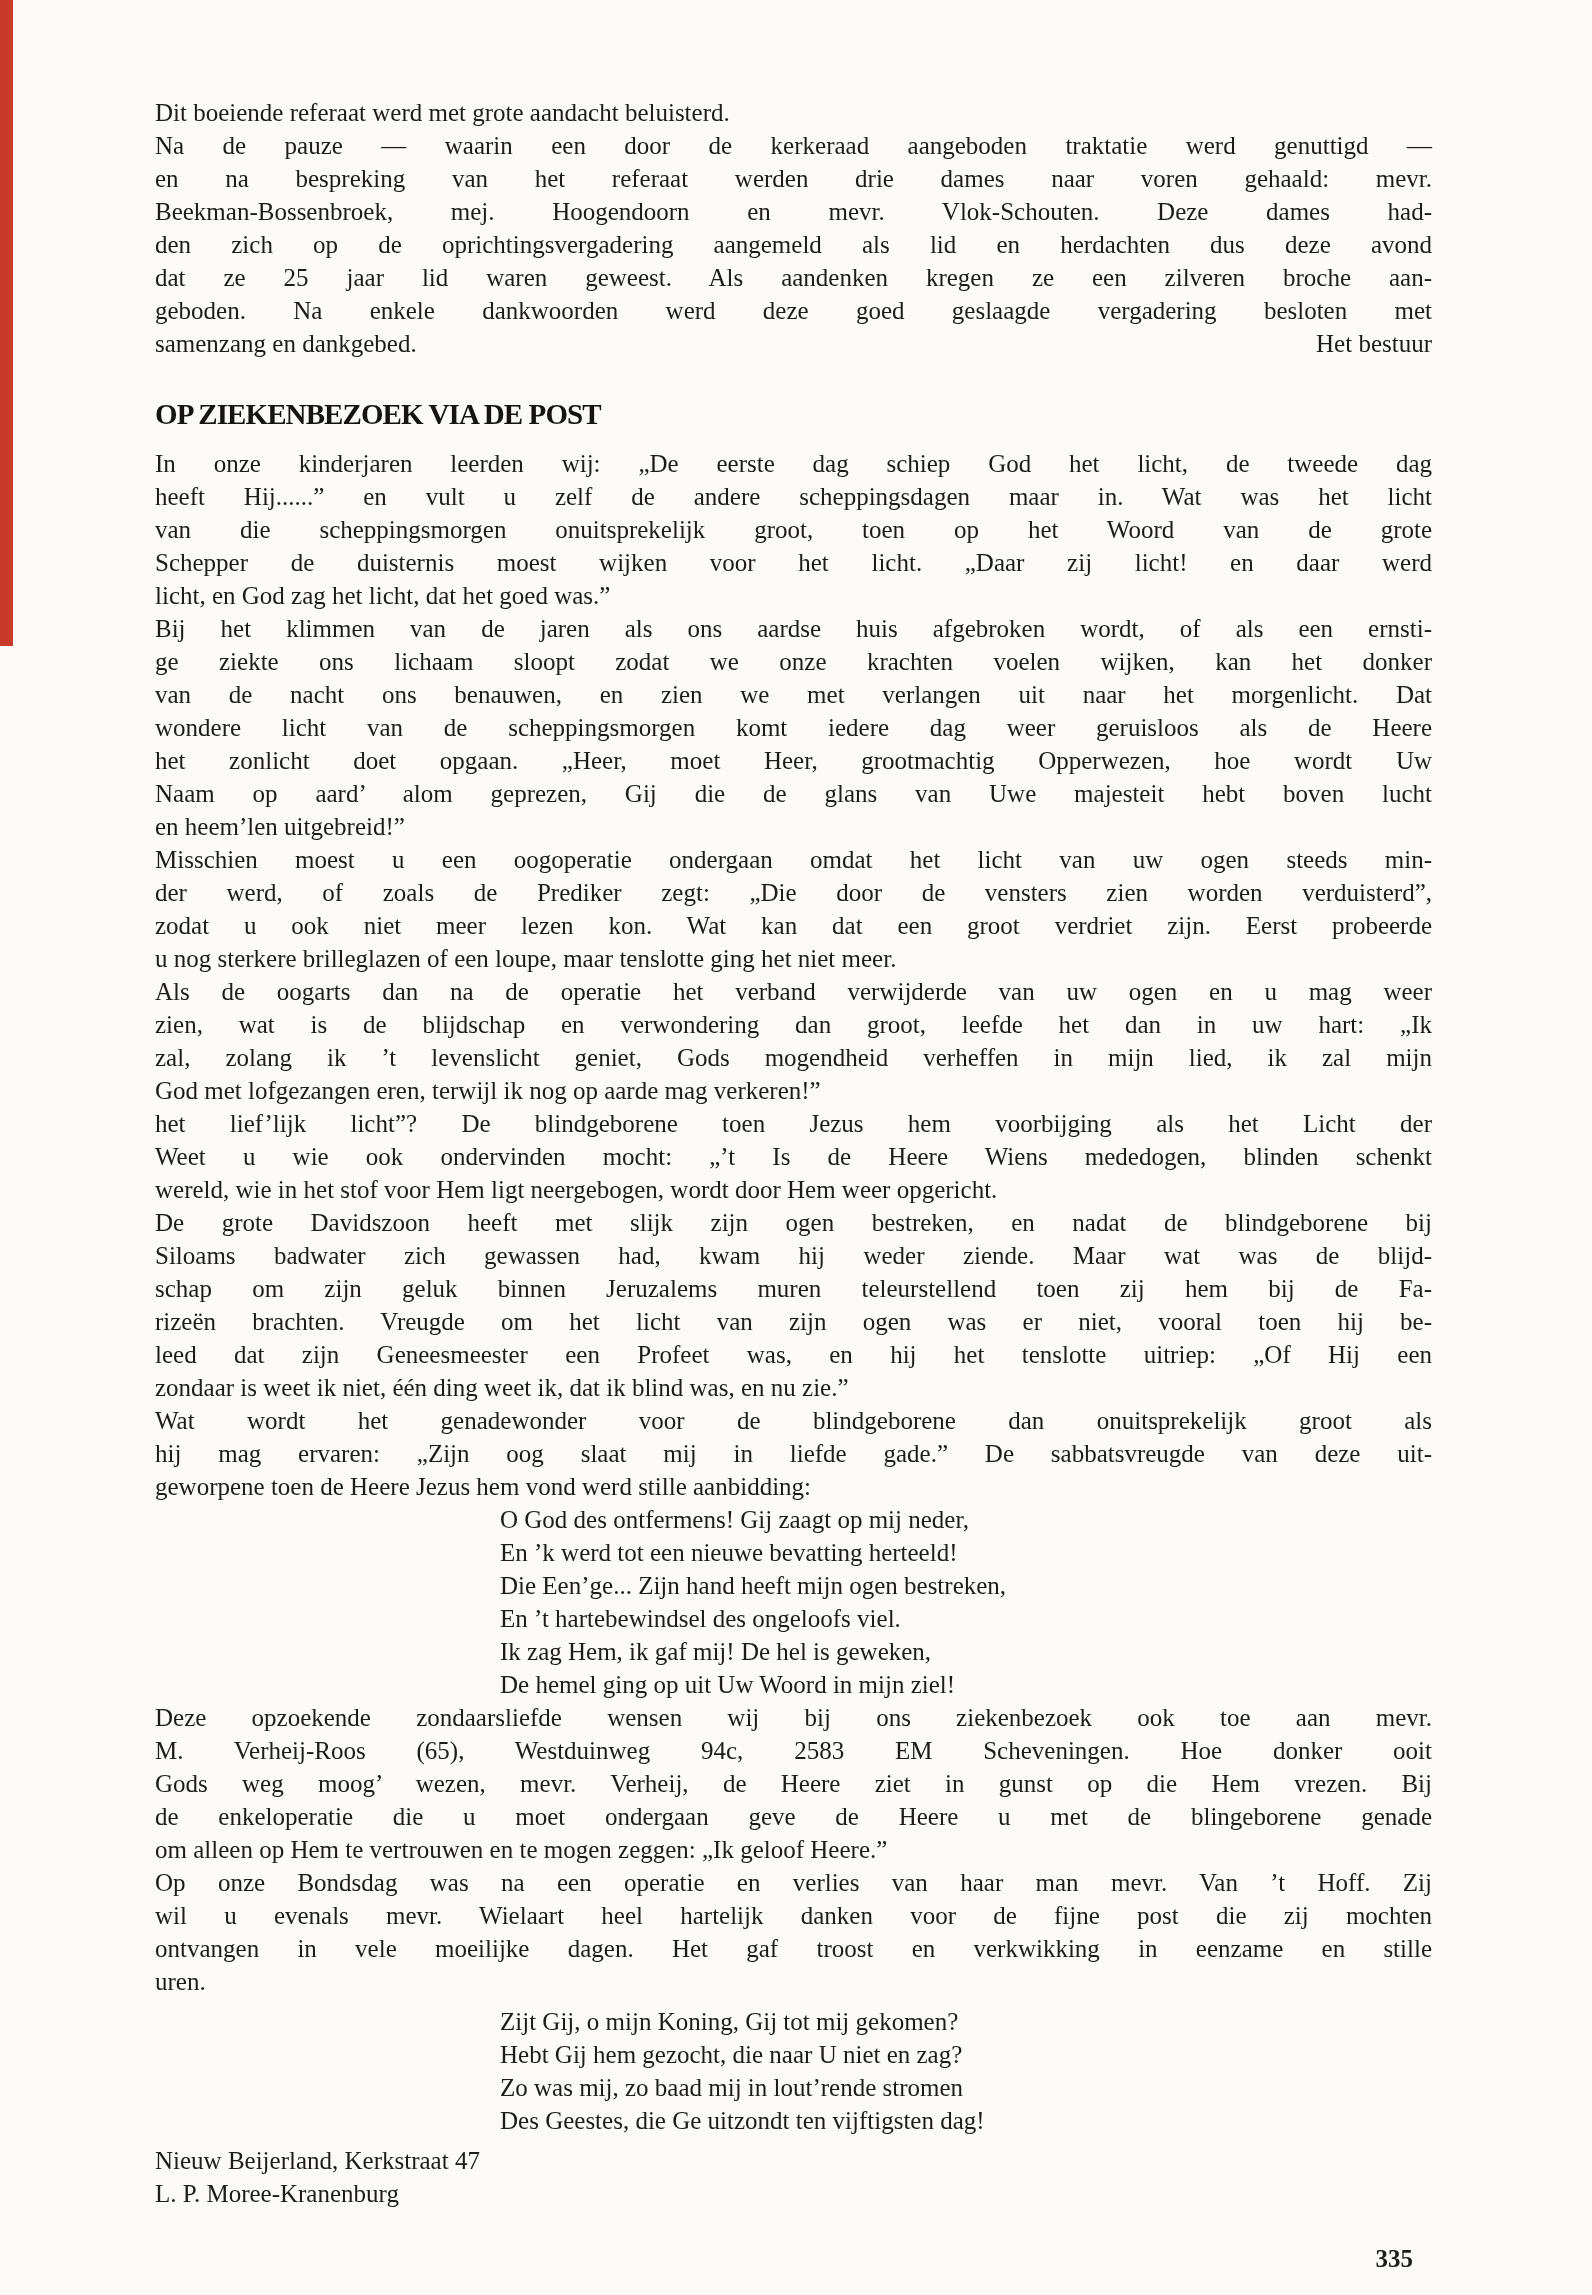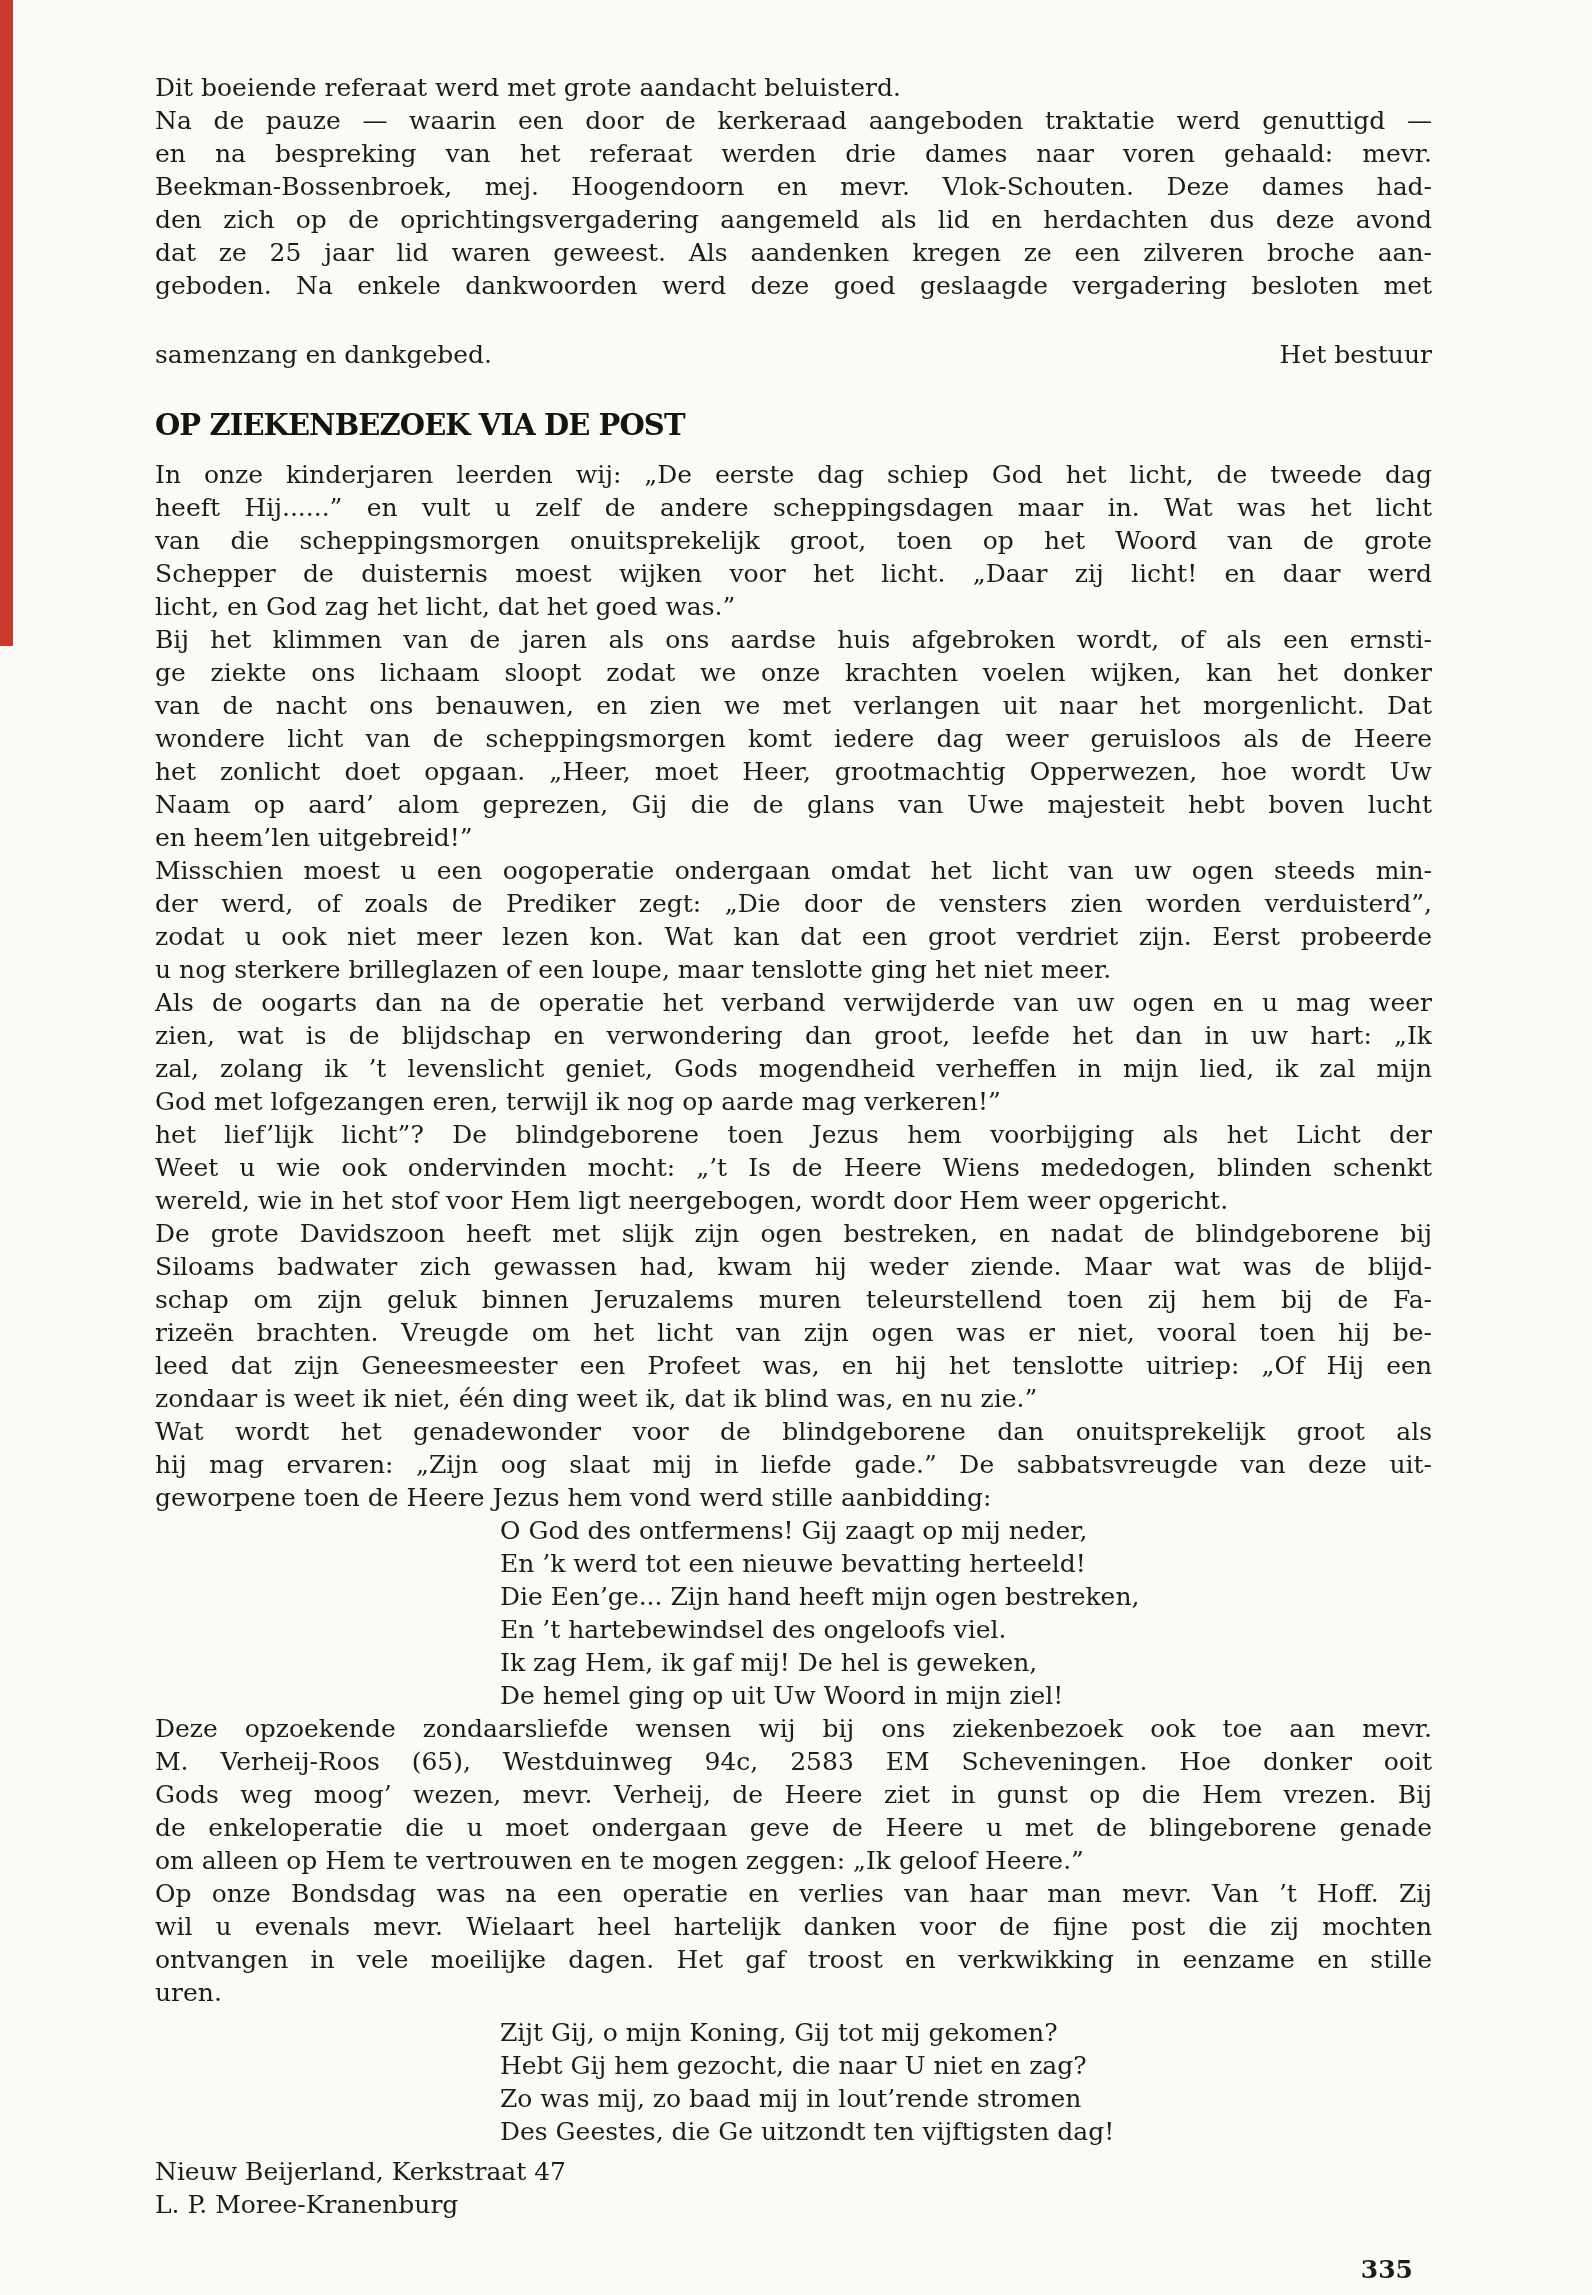--- a/index.html
+++ b/index.html
@@ -15,37 +15,37 @@
     color: #1d1c1a;
     overflow: hidden;
   }
   .stripe {
     position: absolute;
     left: 0; top: 0;
     width: 13px; height: 646px;
   }
   .content {
     position: absolute;
-    left: 155px; top: 71px;
+    left: 155px; top: 96px;
     width: 1277px;
     font-size: 25px;
     line-height: 33px;
+    font-family: Liberation Serif, serif;
   }
   .para { margin: 0; }
   .line { display: block; white-space: normal; }
   .just {
     text-align: justify;
     -moz-text-align-last: justify;
     text-align-last: justify;
   }
   .tail-row {
     display: flex;
     justify-content: space-between;
     align-items: baseline;
-    margin-top: 36px;
   }
   .heading {
     margin: 35px 0 14px 0;
     font-size: 29px;
     line-height: 38px;
     font-weight: bold;
     letter-spacing: -0.9px;
     color: #151413;
   }
   .poem { margin-left: 345px; }

